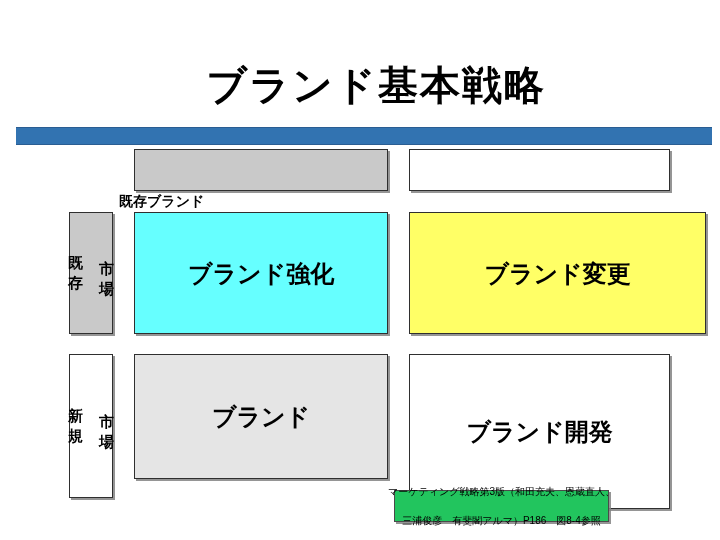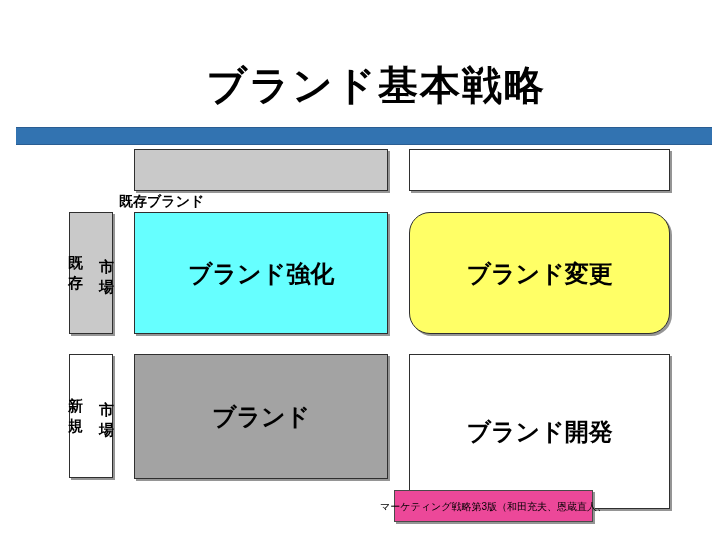--- a/index.html
+++ b/index.html
@@ -62,47 +62,47 @@
     display: flex;
     flex-direction: row;
     align-items: center;
     justify-content: center;
     font-size: 15px;
     font-weight: 600;
     color: #000;
     text-align: center;
   }
   .row-head-1 { left: 53px; top: 196px; width: 44px; height: 122px; }
-  .row-head-2 { left: 53px; top: 338px; width: 44px; height: 124px; }
+  .row-head-2 { left: 53px; top: 338px; width: 44px; height: 144px; }
   .row-head span { display: block; line-height: 20px; }
-  .row-head span + span { margin-top: 12px; font-family: Liberation Mono, monospace; }
+  .row-head span + span { margin-top: 12px; }
 
   
   .cell {
     display: flex;
     flex-direction: column;
     align-items: center;
     justify-content: center;
     font-size: 24px;
     font-weight: 600;
     color: #000;
     text-align: center;
     line-height: 31px;
   }
   .cell-1 { left: 118px; top: 196px; width: 254px; height: 122px; }
-  .cell-2 { left: 393px; top: 196px; width: 261px; height: 122px; border-radius: 21px; }
+  .cell-2 { left: 393px; top: 196px; width: 297px; height: 122px; }
   .cell-3 { left: 118px; top: 338px; width: 254px; height: 125px; }
   .cell-4 { left: 393px; top: 338px; width: 261px; height: 155px; }
 
   
   .citation {
     position: absolute;
     left: 378px; top: 474px;
-    width: 199px; height: 32px;
-    background: #ec4899;
+    width: 215px; height: 32px;
+    background: #22c55e;
     border: 1px solid #4a4a4a;
     box-shadow: 2px 2px 0 rgba(130,130,130,0.85);
     display: flex;
     flex-direction: column;
     align-items: center;
     justify-content: center;
     font-size: 10px;
     line-height: 13px;
     color: #000;
     text-align: left;
@@ -133,25 +133,26 @@
   </div>
 
   <div class="box cell cell-1" style="background-color: rgb(102, 255, 255); text-align: center;">
     <span>ブランド強化</span>
   </div>
 
   <div class="box cell cell-2" style="background-color: rgb(255, 255, 102);">
     <span>ブランド変更</span>
   </div>
 
-  <div class="box cell cell-3" style="background-color: #a3a3a3;">
+  <div class="box cell cell-3" style="background-color: #e5e5e5;">
     <span>ブランド</span>
   </div>
 
   <div class="box cell cell-4" style="background-color: rgb(255, 255, 255);">
     <span>ブランド開発</span>
   </div>
 
   <div class="citation">
     <span>マーケティング戦略第3版（和田充夫、恩蔵直人、</span>
+    <span>三浦俊彦　有斐閣アルマ）P186　図8-4参照</span>
   </div>
 
 </div>
 
 </body></html>

